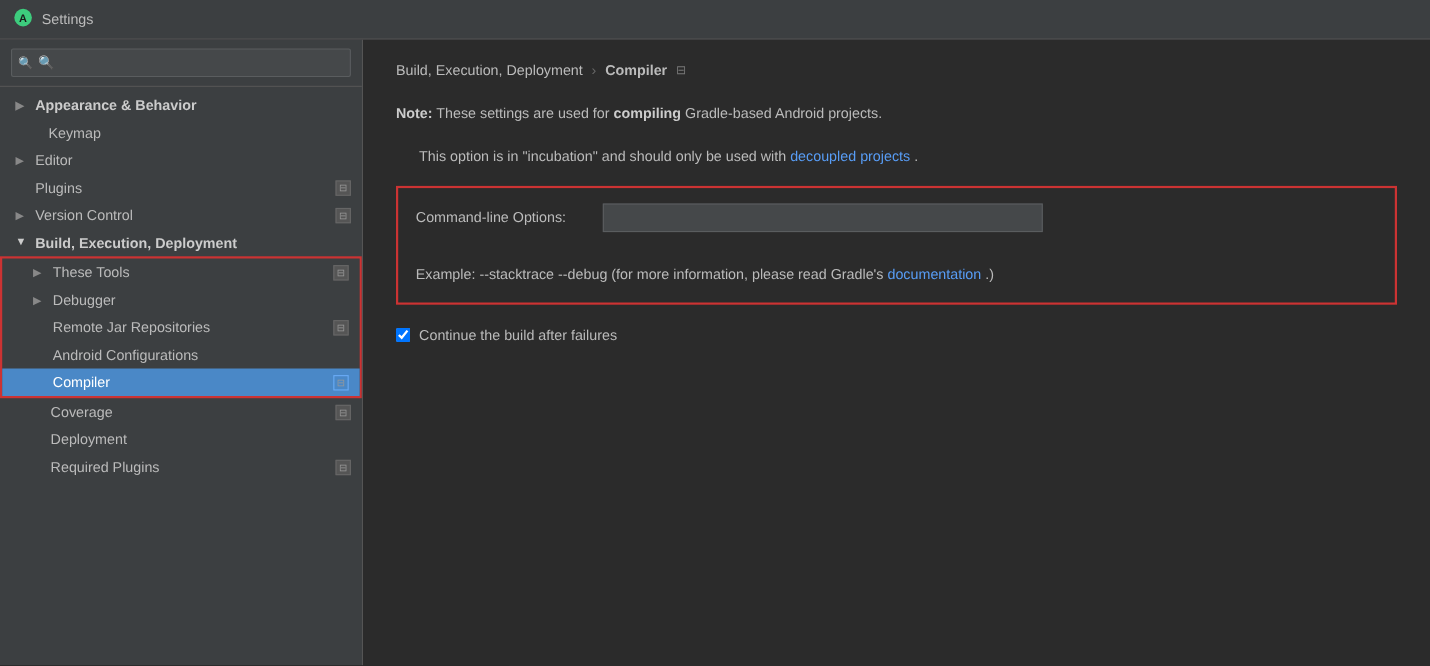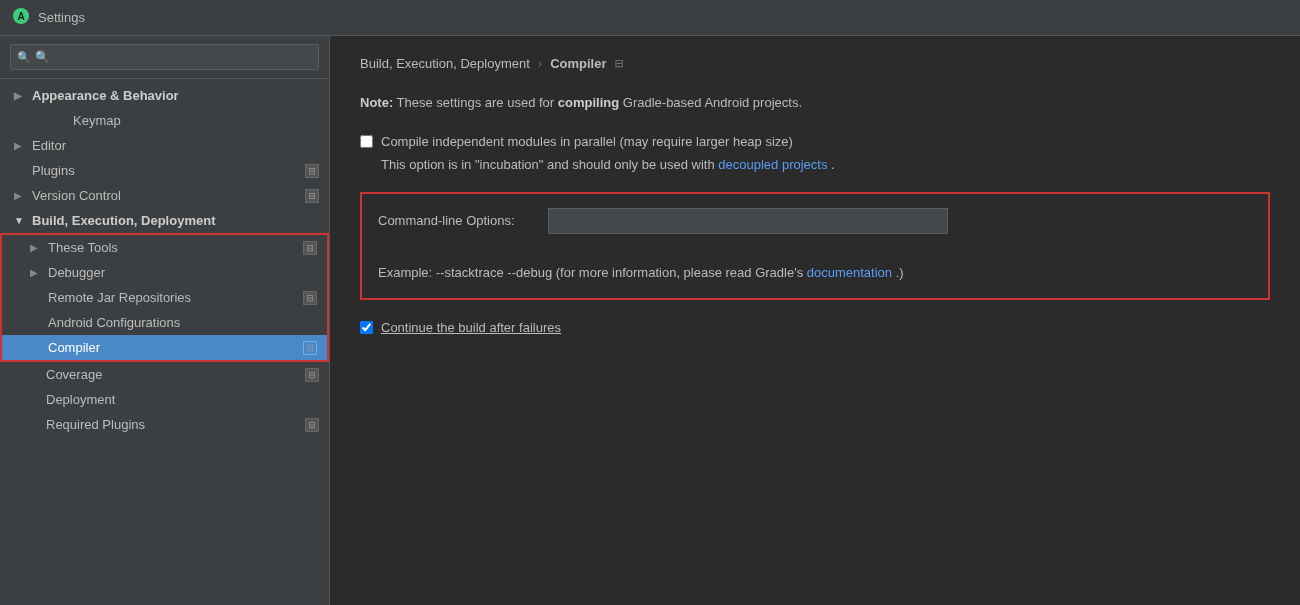--- a/index.html
+++ b/index.html
@@ -240,21 +240,20 @@
       color: #bbb;
       font-size: 13px;
       line-height: 1.6;
       margin-top: 29px;
     }
 
     .continue-build-row {
       display: flex;
       align-items: center;
       margin-top: 8px;
-      text-decoration: underline;
     }
 
     
     ::-webkit-scrollbar {
       width: 8px;
       height: 8px;
     }
     ::-webkit-scrollbar-track {
       background: #3c3f41;
     }
@@ -287,21 +286,21 @@
       </div>
     </div>
 
     <div class="nav-tree">
 
       <div class="nav-item section-header">
         <span class="arrow">▶</span>
         <span>Appearance &amp; Behavior</span>
       </div>
 
-      <div class="nav-item" style="padding-left:26px;margin-left:29px;">
+      <div class="nav-item" style="padding-left:26px;">
         <span class="arrow" style="width:14px; display:inline-block;"></span>
         <span>Keymap</span>
       </div>
 
       <div class="nav-item">
         <span class="arrow">▶</span>
         <span>Editor</span>
       </div>
 
       <div class="nav-item">
@@ -382,24 +381,20 @@
       <span class="breadcrumb-icon">⊟</span>
     </div>
 
     <div class="note-section">
       <span style="font-weight:bold; color:#ccc;">Note:</span>
       <span> These settings are used for </span>
       <strong>compiling</strong>
       <span> Gradle-based Android projects.</span>
     </div>
 
-    <div class="checkbox-row">
-      <input type="checkbox" style="">
-      <span class="checkbox-label">Compile independent modules in parallel (may require larger heap size)</span>
-    </div>
 
     <div class="incubation-note">
       <span>This option is in "incubation" and should only be used with </span>
       <a class="link-text" href="#">decoupled projects</a>
       <span>.</span>
     </div>
 
     <div class="command-line-section">
 
       <div class="command-line-row">

